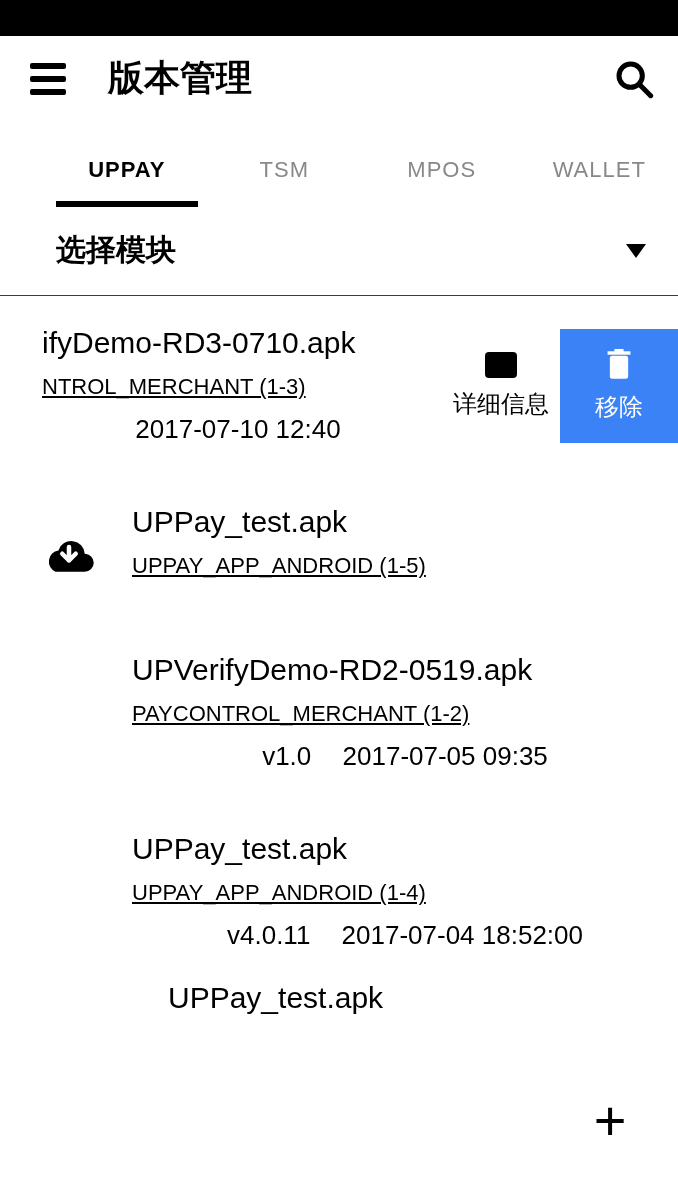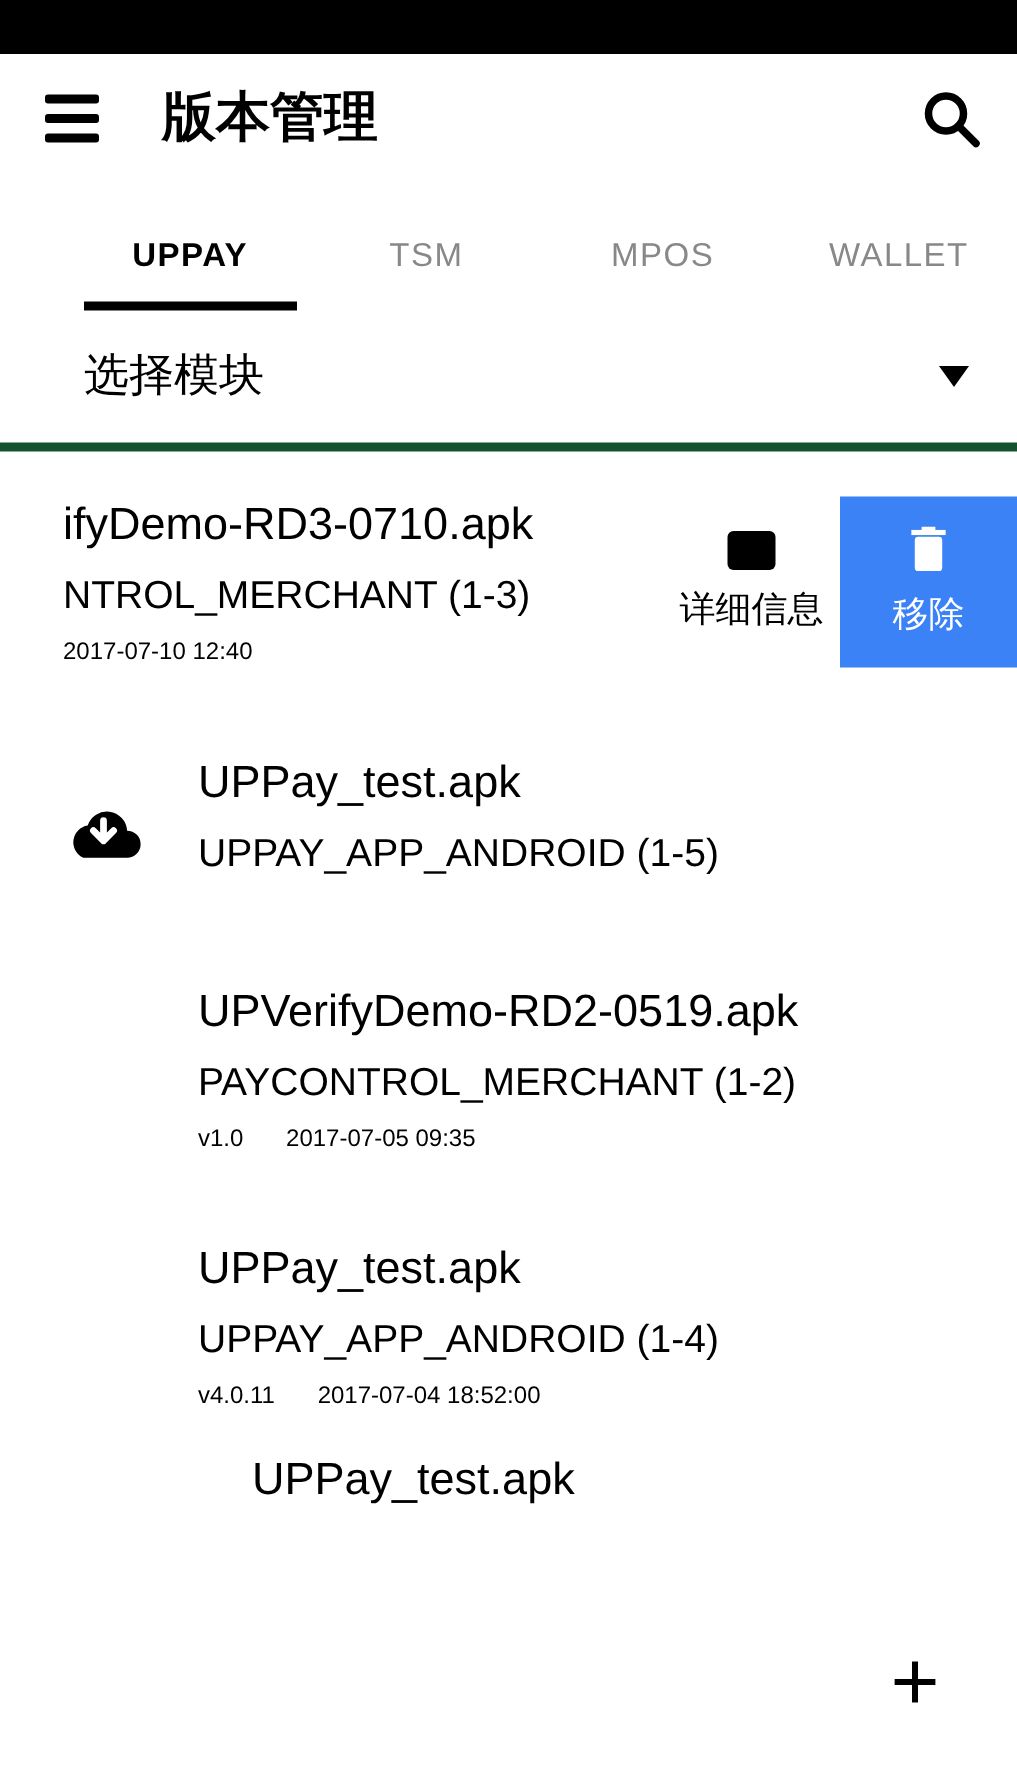--- a/index.html
+++ b/index.html
@@ -8,30 +8,30 @@
   .app-bar { display: flex; align-items: center; padding: 18px 24px 18px 24px; }
   .menu-icon { width: 48px; height: 48px; display: flex; flex-direction: column; justify-content: center; gap: 7px; padding: 8px 6px; cursor: pointer; }
   .menu-icon span { height: 6px; background: #000; width: 36px; border-radius: 2px; }
   .app-title { font-size: 36px; font-weight: bold; margin-left: 36px; flex: 1; }
   .search-icon { width: 40px; height: 40px; cursor: pointer; }
   .tabs { display: flex; padding: 20px 0 0 0; border-bottom: 1px solid rgba(0,0,0,0); }
   .tab { flex: 1; text-align: center; padding: 16px 0 22px 0; font-size: 22px; letter-spacing: 1px; color: #888; cursor: pointer; position: relative; }
   .tab.active { color: #000; font-weight: bold; }
   .tab.active::after { content: ""; position: absolute; left: 8px; right: 8px; bottom: -2px; height: 6px; background: #000; }
   .tabs-wrap { position: relative; padding-left: 48px; }
-  .module-select { display: flex; align-items: center; justify-content: space-between; padding: 24px 32px 24px 56px; font-size: 30px; cursor: pointer; border-bottom: 6px solid #14532d; }
+  .module-select { display: flex; align-items: center; justify-content: space-between; padding: 24px 32px 24px 56px; font-size: 30px; cursor: pointer; border-bottom: 1px solid #14532d; font-weight: bold; }
   .caret { width: 0; height: 0; border-left: 10px solid transparent; border-right: 10px solid transparent; border-top: 14px solid #000; }
   .list { }
   .item { position: relative; display: flex; align-items: flex-start; padding: 30px 0 30px 42px; }
   .item .dl-icon { width: 54px; height: 54px; margin-right: 36px; margin-top: 24px; flex-shrink: 0; }
   .item .dl-spacer { width: 90px; flex-shrink: 0; }
   .item .body { flex: 1; }
   .fname { font-size: 30px; margin-bottom: 14px; }
-  .fmod { font-size: 26px; margin-bottom: 14px; }
-  .fmeta { font-size: 16px; }
+  .fmod { font-size: 22px; margin-bottom: 14px; text-decoration: underline; }
+  .fmeta { font-size: 26px; text-align: center; }
   .fmeta .ver { margin-right: 24px; }
   
   .item.swiped { align-items: center; }
   .item.swiped .body { overflow: hidden; white-space: nowrap; }
   .item.swiped .fname, .item.swiped .fmod, .item.swiped .fmeta { text-overflow: clip; }
   .actions { display: flex; align-items: stretch; margin-left: 8px; }
   .action { display: flex; flex-direction: column; align-items: center; justify-content: center; width: 118px; font-size: 24px; padding: 20px 0; cursor: pointer; }
   .action.details { color: #000; }
   .action.details .ic { width: 32px; height: 26px; background: #000; border-radius: 4px; margin-bottom: 10px; position: relative; }
   .action.remove { background: #3b82f6; color: #fff; }

